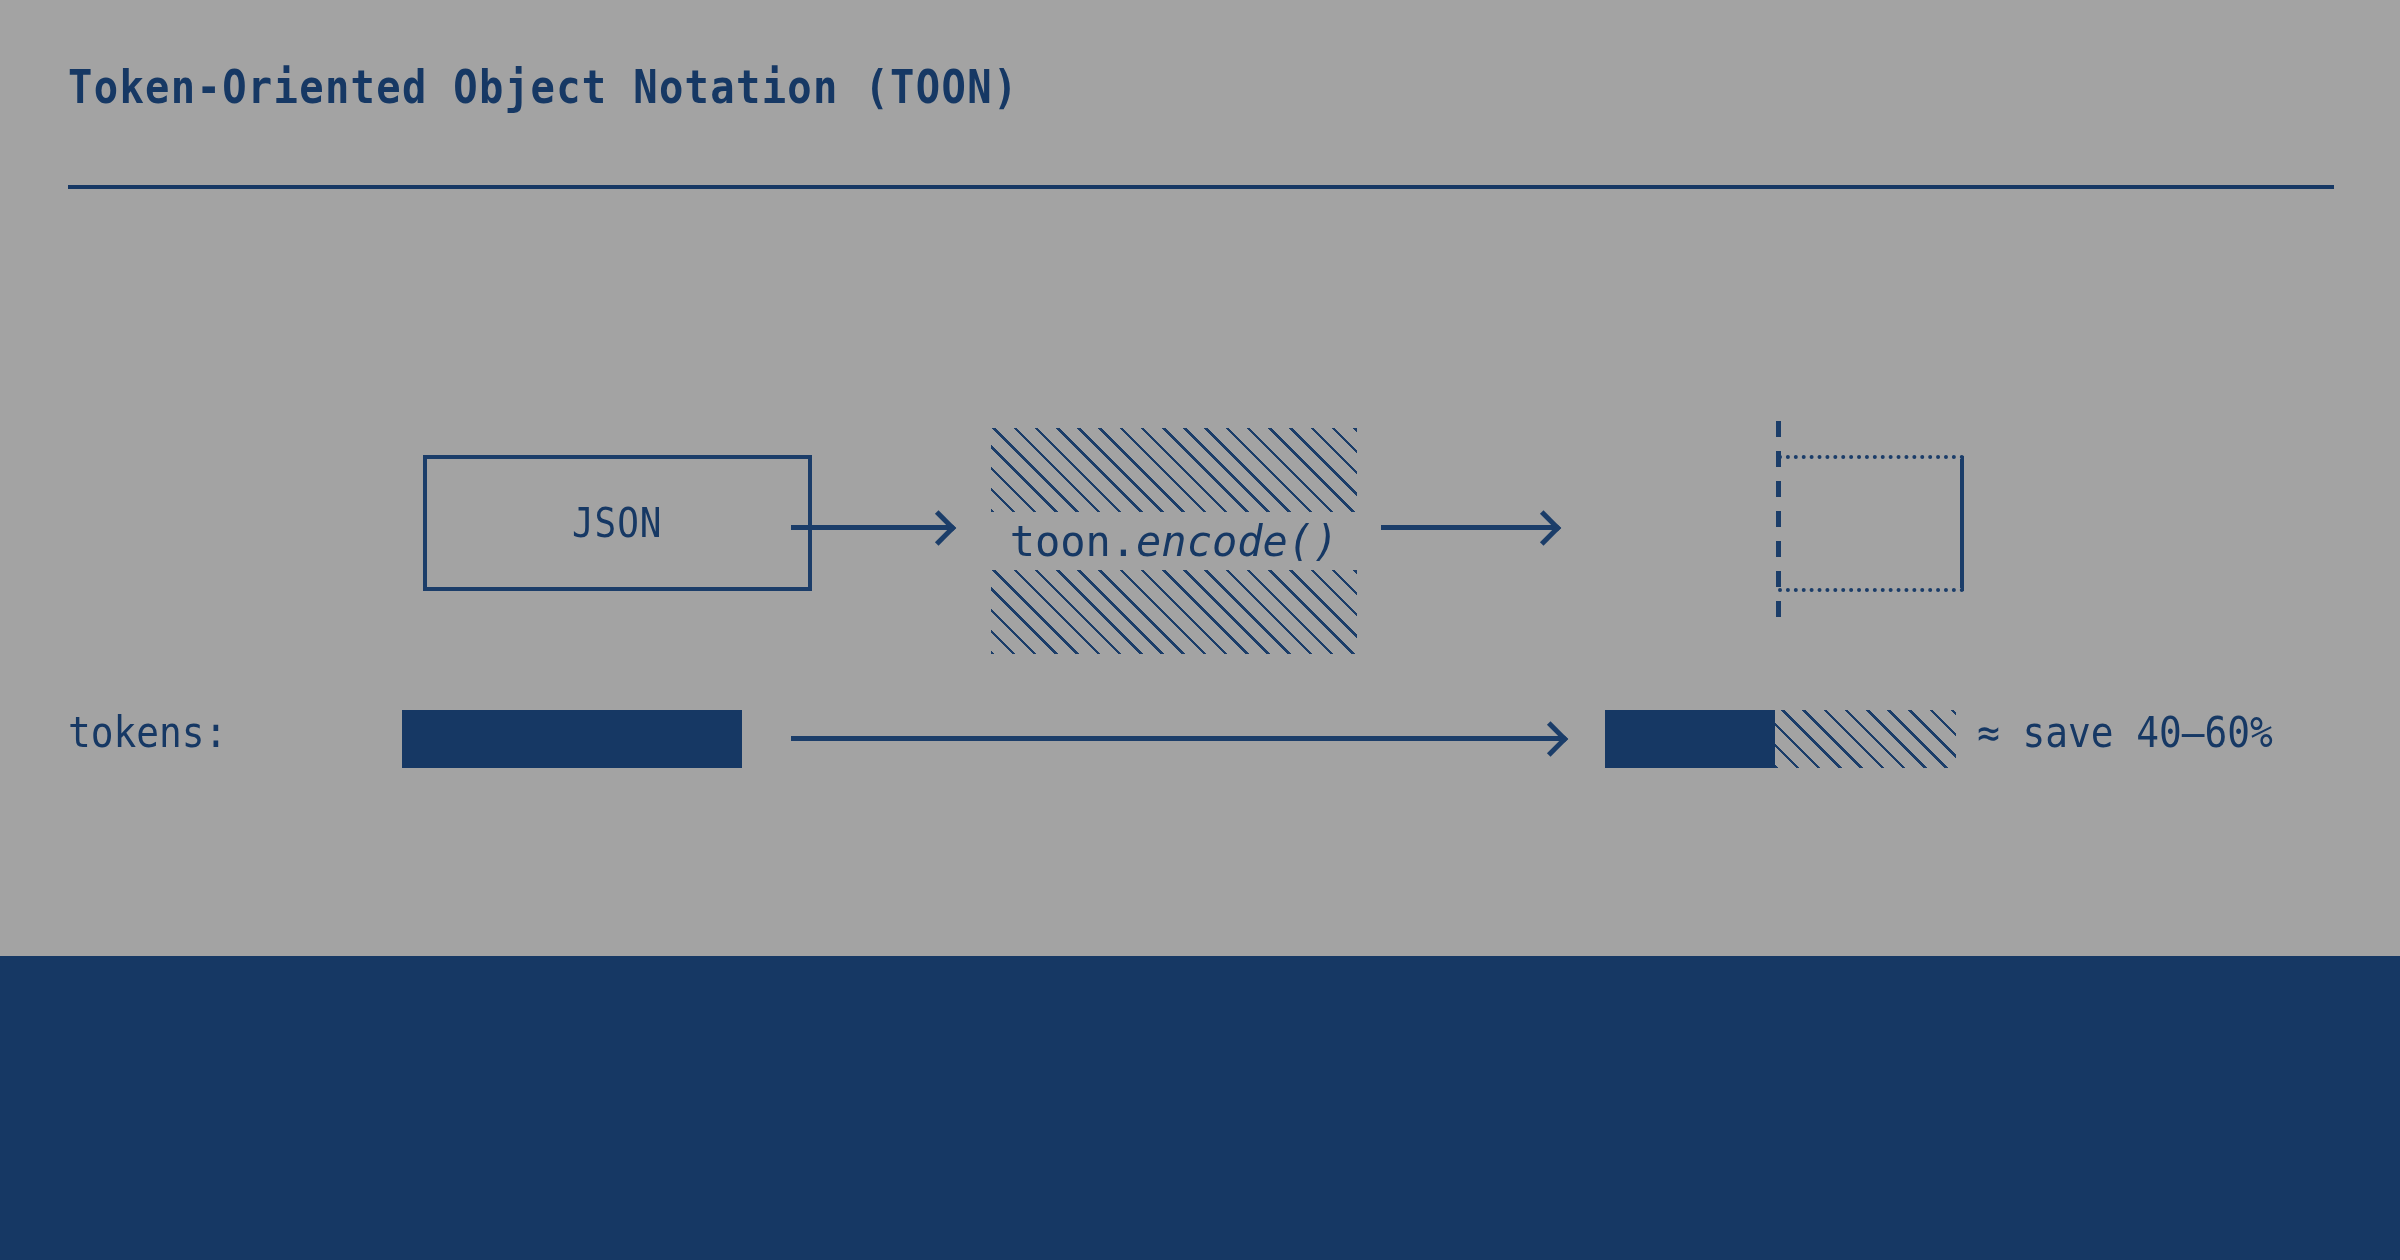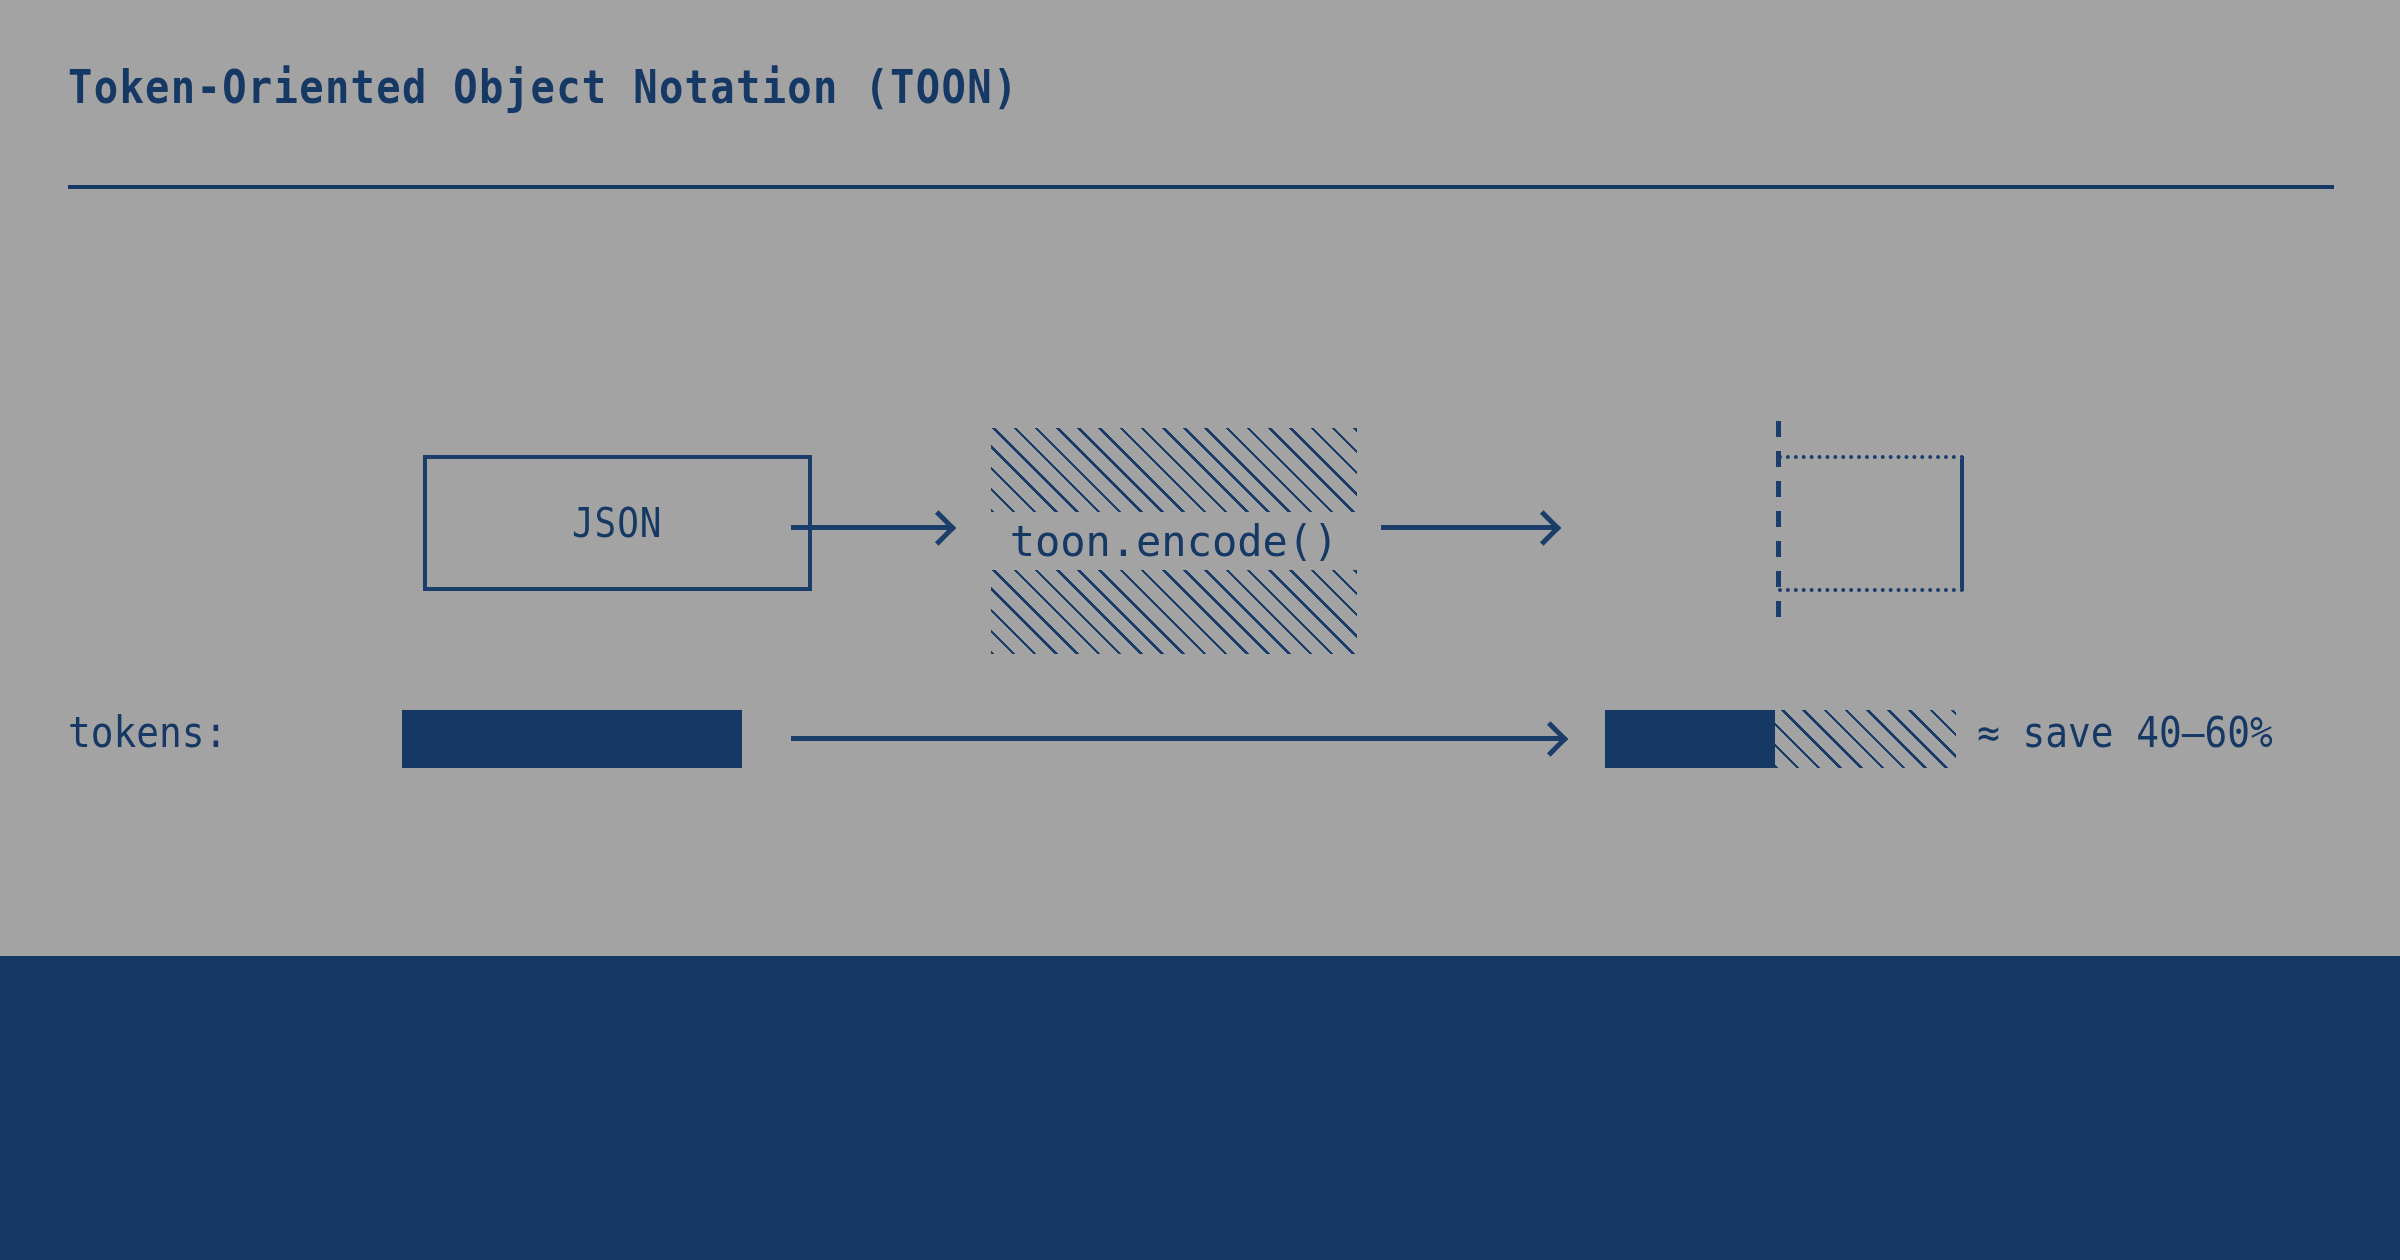--- a/index.html
+++ b/index.html
@@ -109,21 +109,21 @@
     top: 84px;
     width: 100%;
     height: 58px;
     display: flex;
     align-items: center;
     justify-content: center;
     font-size: 42px;
     color: #163864;
     white-space: nowrap;
   }
-  .encode-label .ital { }
+  .encode-label .ital { font-style: italic; }
 
   
   .toon-group {
     position: absolute;
     left: 1592px;
     top: 455px;
     width: 372px;
     height: 137px;
   }
   .toon-solid {

